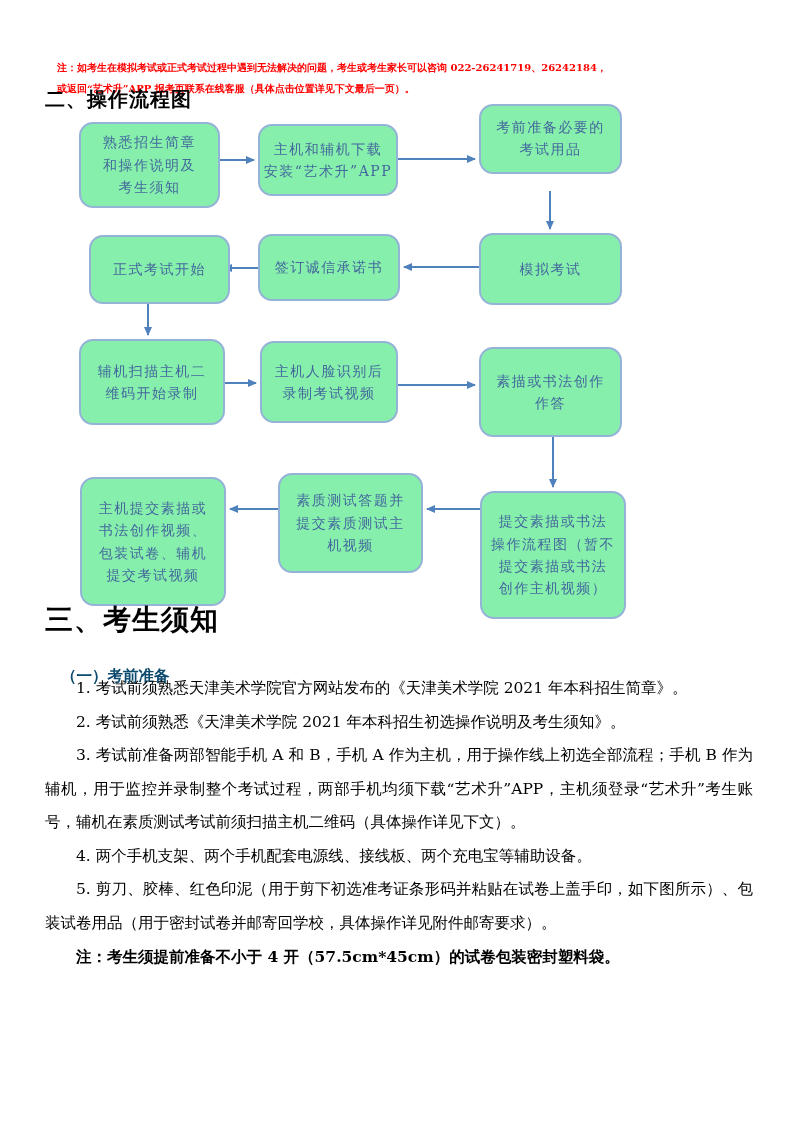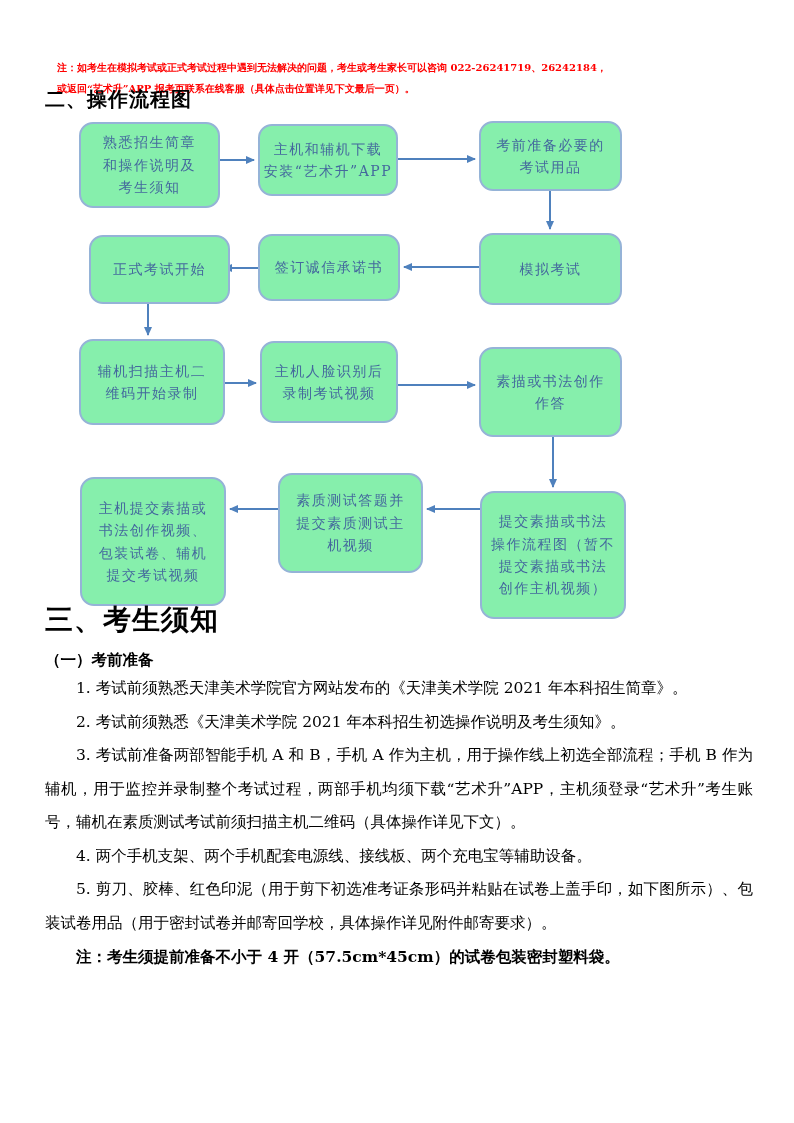--- a/index.html
+++ b/index.html
@@ -30,22 +30,22 @@
     font-family:"DejaVu Sans","Liberation Sans",sans-serif;
     letter-spacing:1px;
   }
   .h-notice{
     position:absolute;left:45px;top:601px;margin:0;
     font-size:28px;font-weight:bold;color:#000;
     font-family:"DejaVu Sans","Liberation Sans",sans-serif;
     letter-spacing:1px;
   }
   .sub-head{
-    position:absolute;left:45px;top:650px;margin:0;
-    font-size:15.5px;font-weight:bold;color:#000000;
+    position:absolute;left:45px;top:650px;margin:16px;
+    font-size:15.5px;font-weight:bold;color:#0c4a6e;
   }
   
   .arrows{
     position:absolute;left:0;top:0;width:794px;height:1123px;
     pointer-events:none;
   }
   .arrows line{stroke:#4f81bd;stroke-width:2;}
   .fbox{
     position:absolute;
     box-sizing:border-box;
@@ -55,21 +55,21 @@
     color:#44699d;
     font-size:14px;
     line-height:1.6;
     letter-spacing:1.5px;
     display:flex;align-items:center;justify-content:center;
     text-align:center;
     white-space:pre-line;
   }
   .b1{left:79px;top:122px;width:141px;height:86px;}
   .b2{left:258px;top:124px;width:140px;height:72px;}
-  .b3{left:479px;top:121px;width:143px;height:70px;}
+  .b3{left:479px;top:104px;width:143px;height:70px;font-family:Liberation Mono, monospace;}
   .b4{left:89px;top:235px;width:141px;height:69px;}
   .b5{left:258px;top:234px;width:142px;height:67px;}
   .b6{left:479px;top:233px;width:143px;height:72px;}
   .b7{left:79px;top:339px;width:146px;height:86px;}
   .b8{left:260px;top:341px;width:138px;height:82px;}
   .b9{left:479px;top:347px;width:143px;height:90px;}
   .b10{left:80px;top:477px;width:146px;height:129px;}
   .b11{left:278px;top:473px;width:145px;height:100px;}
   .b12{left:480px;top:491px;width:146px;height:128px;}
   

